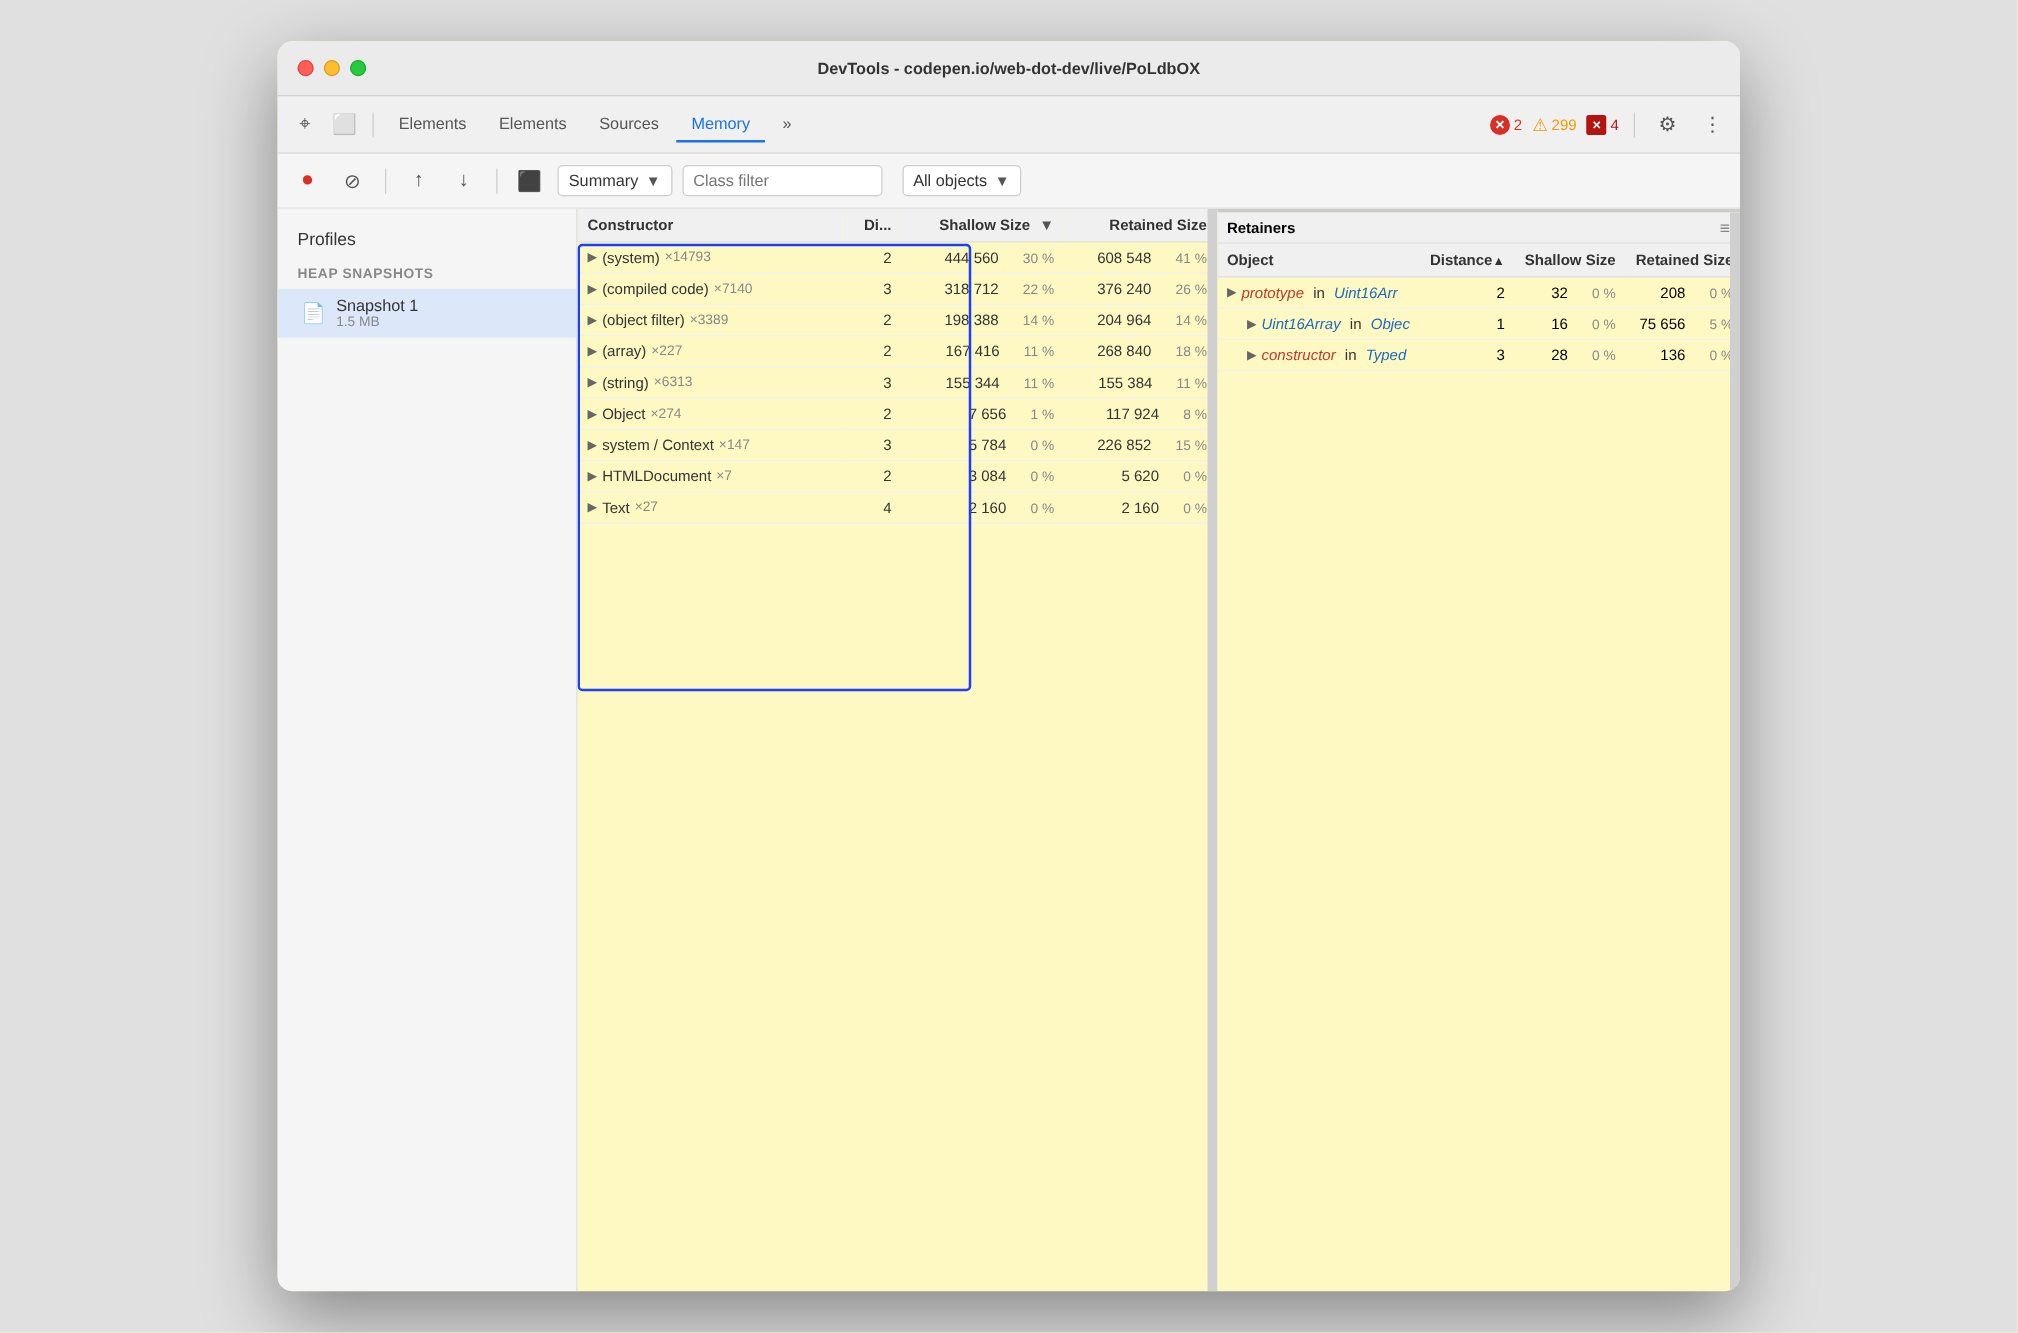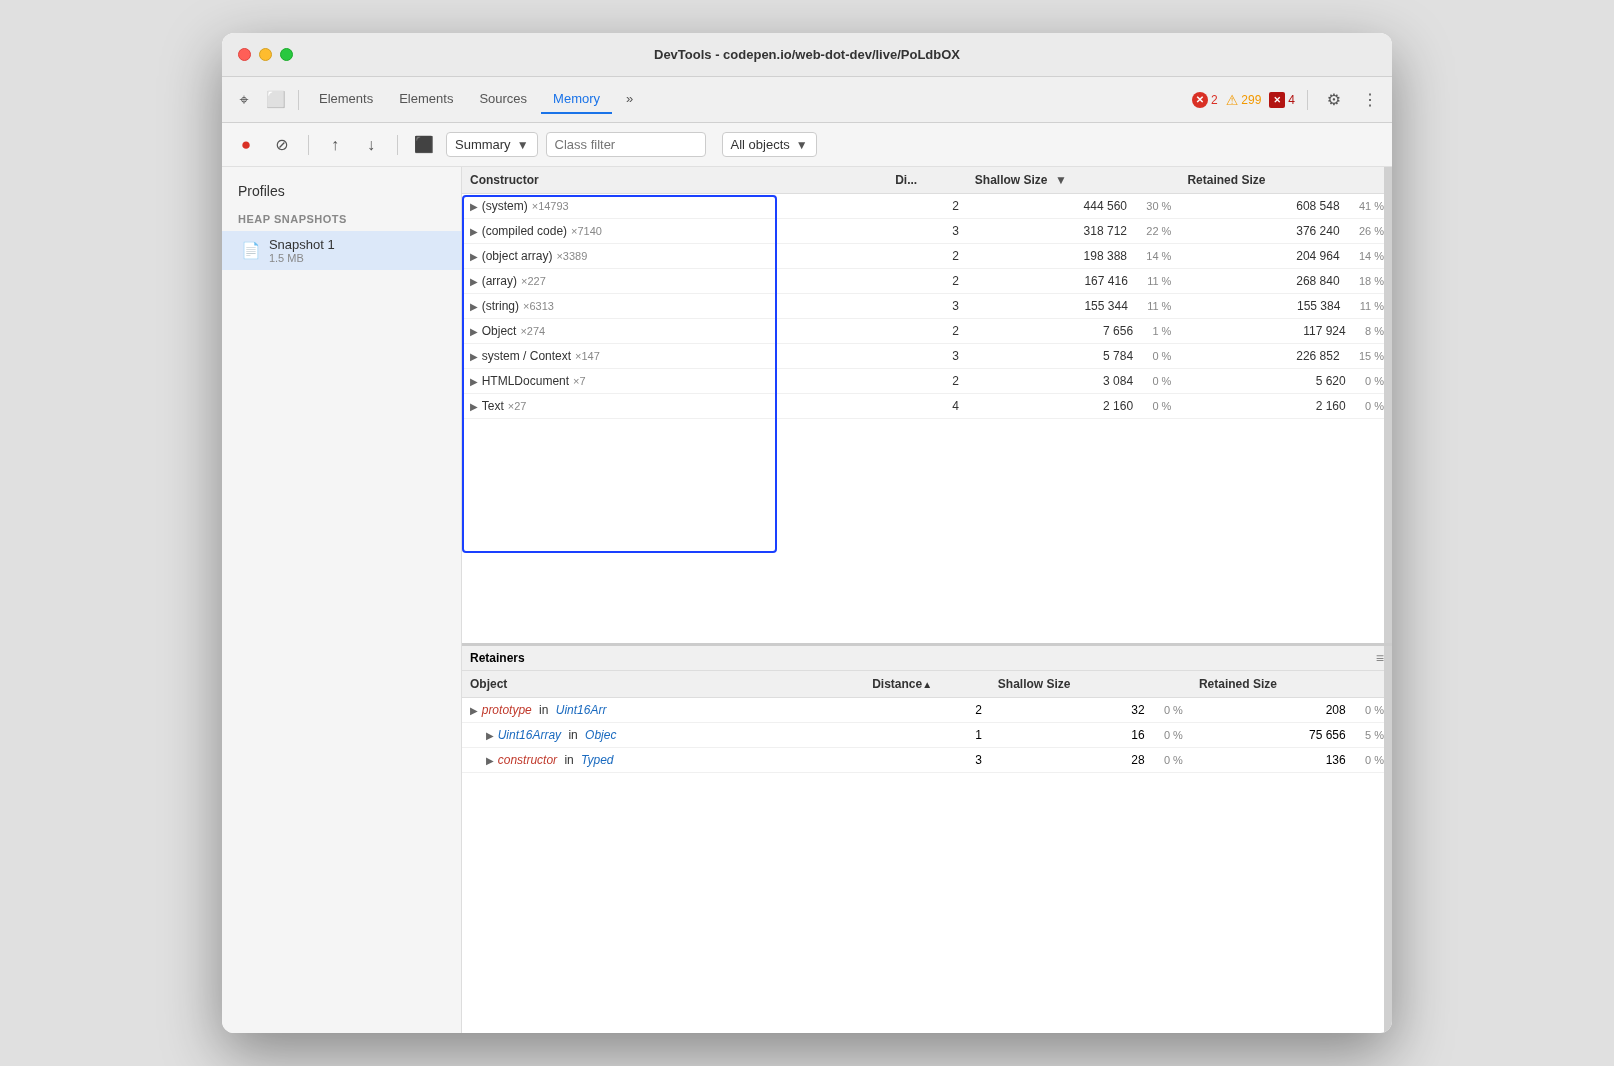--- a/index.html
+++ b/index.html
@@ -6,21 +6,21 @@
     body {
       background: #e0e0e0;
       display: flex;
       justify-content: center;
       align-items: center;
       min-height: 100vh;
       font-family: -apple-system, BlinkMacSystemFont, 'Helvetica Neue', Arial, sans-serif;
     }
     .window {
       width: 1170px;
-      background: #ffffff;
+      background: #fef9c3;
       border-radius: 12px;
       box-shadow: 0 20px 60px rgba(0,0,0,0.4);
       overflow: hidden;
     }
     .titlebar {
       background: #ebebeb;
       height: 44px;
       display: flex;
       align-items: center;
       padding: 0 16px;
@@ -237,21 +237,21 @@
       border-bottom: 1px solid #ddd;
       padding: 6px 8px;
       text-align: left;
       font-weight: 600;
       font-size: 12px;
       color: #333;
       position: sticky;
       top: 0;
       white-space: nowrap;
     }
-    .heap-table th.right { text-align: left; }
+    .heap-table th.right { text-align: right; }
     .heap-table td {
       padding: 5px 8px;
       border-bottom: 1px solid #f0f0f0;
       font-size: 12px;
       color: #333;
     }
     .heap-table td.right { text-align: right; }
     .constructor-cell {
       display: flex;
       align-items: center;
@@ -308,21 +308,21 @@
     .retainer-scroll {
       position: absolute;
       right: 0;
       top: 0;
       bottom: 0;
       width: 8px;
       background: #e0e0e0;
     }
     .split-container {
       display: flex;
-      flex-direction: column;
+      flex-direction: row;
       height: 100%;
     }
     .upper-section {
       flex: 0 0 55%;
       overflow: hidden;
       position: relative;
     }
     .lower-section {
       flex: 0 0 45%;
       overflow: hidden;
@@ -455,21 +455,21 @@
                     </div>
                   </td>
                   <td class="right">3</td>
                   <td class="right">318 712 <span class="pct">22 %</span></td>
                   <td class="right">376 240 <span class="pct">26 %</span></td>
                 </tr>
                 <tr>
                   <td>
                     <div class="constructor-cell">
                       <span class="expand-arrow">▶</span>
-                      <span class="constructor-name">(object array)</span>
+                      <span class="constructor-name">(object filter)</span>
                       <span class="count-label">×3389</span>
                     </div>
                   </td>
                   <td class="right">2</td>
                   <td class="right">198 388 <span class="pct">14 %</span></td>
                   <td class="right">204 964 <span class="pct">14 %</span></td>
                 </tr>
                 <tr>
                   <td>
                     <div class="constructor-cell">

